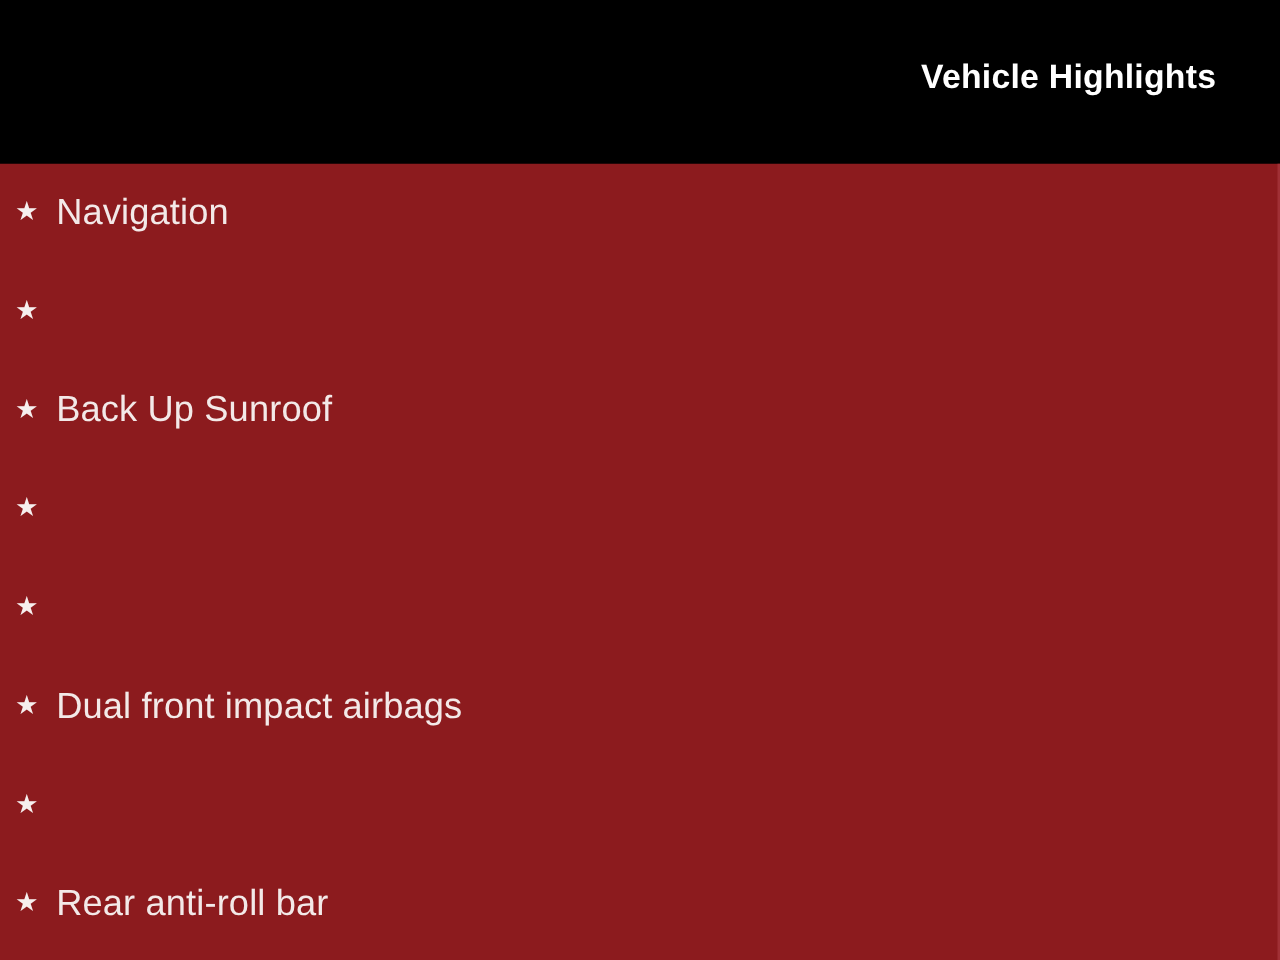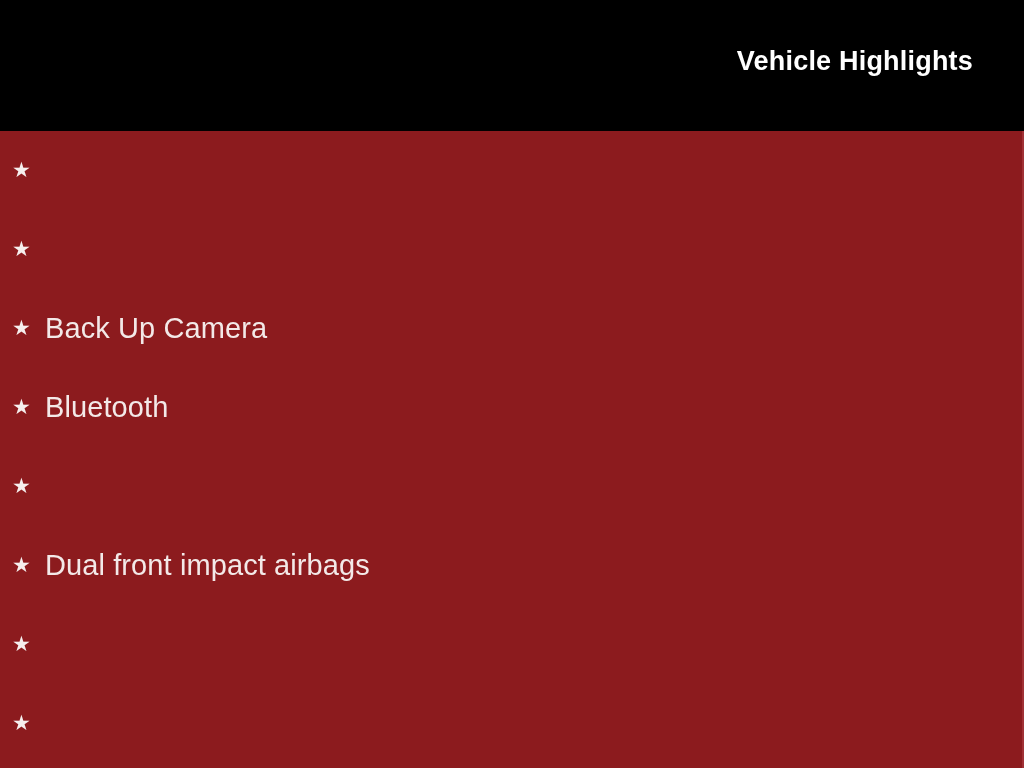--- a/index.html
+++ b/index.html
@@ -110,48 +110,49 @@
 <div id="slide">
 
   <div id="header">
     <h1 id="slide-title">Vehicle Highlights</h1>
   </div>
 
   <ul id="highlights-list">
 
     <li class="highlight-item">
       <span class="star-icon">★</span>
+      <span class="highlight-label">Navigation</span>
     </li>
 
     <li class="highlight-item">
       <span class="star-icon">★</span>
     </li>
 
     <li class="highlight-item">
       <span class="star-icon">★</span>
-      <span class="highlight-label">Back Up Camera</span>
+      <span class="highlight-label">Back Up Sunroof</span>
     </li>
 
     <li class="highlight-item">
       <span class="star-icon">★</span>
-      <span class="highlight-label">Bluetooth</span>
     </li>
 
     <li class="highlight-item">
       <span class="star-icon">★</span>
     </li>
 
     <li class="highlight-item">
       <span class="star-icon">★</span>
       <span class="highlight-label">Dual front impact airbags</span>
     </li>
 
     <li class="highlight-item">
       <span class="star-icon">★</span>
     </li>
 
     <li class="highlight-item">
       <span class="star-icon">★</span>
+      <span class="highlight-label">Rear anti-roll bar</span>
     </li>
 
   </ul>
 
 </div>
 
 </body></html>

